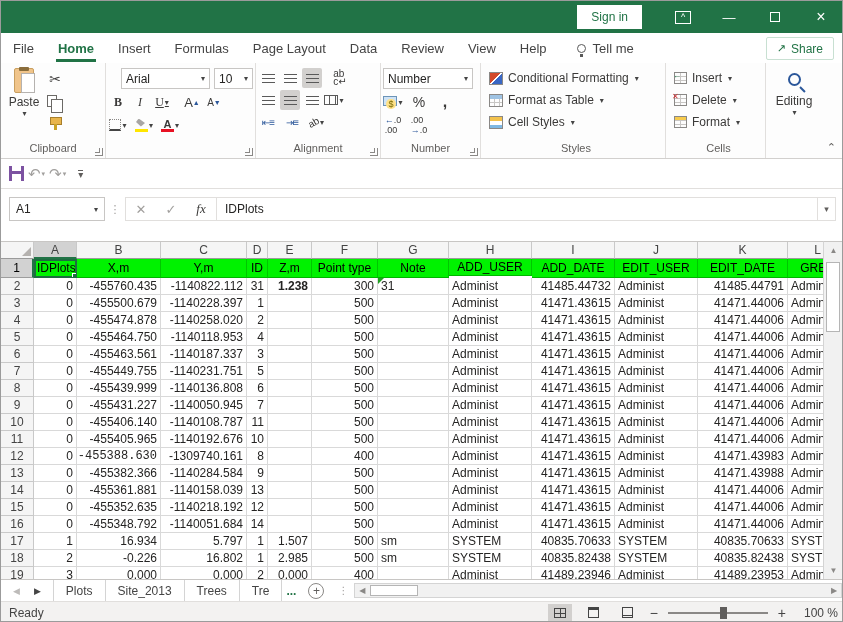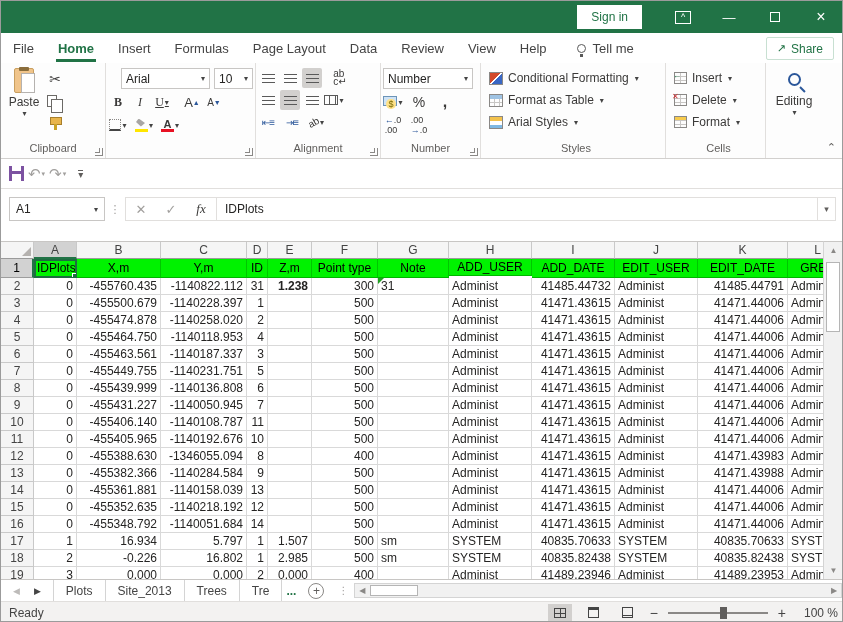--- a/index.html
+++ b/index.html
@@ -398,21 +398,21 @@
         <span>Conditional Formatting</span>
         <span class="caret">▾</span>
       </div>
       <div class="styles-item">
         <span class="fat-icon"></span>
         <span>Format as Table</span>
         <span class="caret">▾</span>
       </div>
       <div class="styles-item">
         <span class="cs-icon"></span>
-        <span>Arial Styles</span>
+        <span>Cell Styles</span>
         <span class="caret">▾</span>
       </div>
     </div>
     <div class="rg-label" style="margin-top:auto;">Styles</div>
   </div>
 
   <div class="rgroup" style="width:100px; padding-left:8px;">
     <div class="col" style="padding-top:2px;">
       <div class="styles-item">
         <span class="cells-icon ins"></span>
@@ -653,22 +653,22 @@
       <div class="g-cell al-l" style="width: 71px; height: 17px;"></div>
       <div class="g-cell al-l" style="width: 83px; height: 17px;">Administ</div>
       <div class="g-cell al-r" style="width: 83px; height: 17px;">41471.43615</div>
       <div class="g-cell al-l" style="width: 83px; height: 17px;">Administ</div>
       <div class="g-cell al-r" style="width: 90px; height: 17px;">41471.44006</div>
       <div class="g-cell al-l" style="width: 60px; height: 17px;">Administ</div>
     </div>
     <div class="g-row">
       <div class="g-cell hdr al-c" style="width: 33px; height: 17px;">12</div>
       <div class="g-cell al-r" style="width: 43px; height: 17px;">0</div>
-      <div class="g-cell al-r" style="width: 84px; height: 17px;">-455388.630</div>
-      <div class="g-cell al-r" style="width: 86px; height: 17px;">-1346055.094</div>
+      <div class="g-cell al-r" style="width: 84px; height: 17px; font-family: Liberation Mono, monospace;">-455388.630</div>
+      <div class="g-cell al-r" style="width: 86px; height: 17px;">-1309740.161</div>
       <div class="g-cell al-r" style="width: 21px; height: 17px;">8</div>
       <div class="g-cell al-r" style="width: 44px; height: 17px;"></div>
       <div class="g-cell al-r" style="width: 66px; height: 17px;">400</div>
       <div class="g-cell al-l" style="width: 71px; height: 17px;"></div>
       <div class="g-cell al-l" style="width: 83px; height: 17px;">Administ</div>
       <div class="g-cell al-r" style="width: 83px; height: 17px;">41471.43615</div>
       <div class="g-cell al-l" style="width: 83px; height: 17px;">Administ</div>
       <div class="g-cell al-r" style="width: 90px; height: 17px;">41471.43983</div>
       <div class="g-cell al-l" style="width: 60px; height: 17px;">Administ</div>
     </div>

